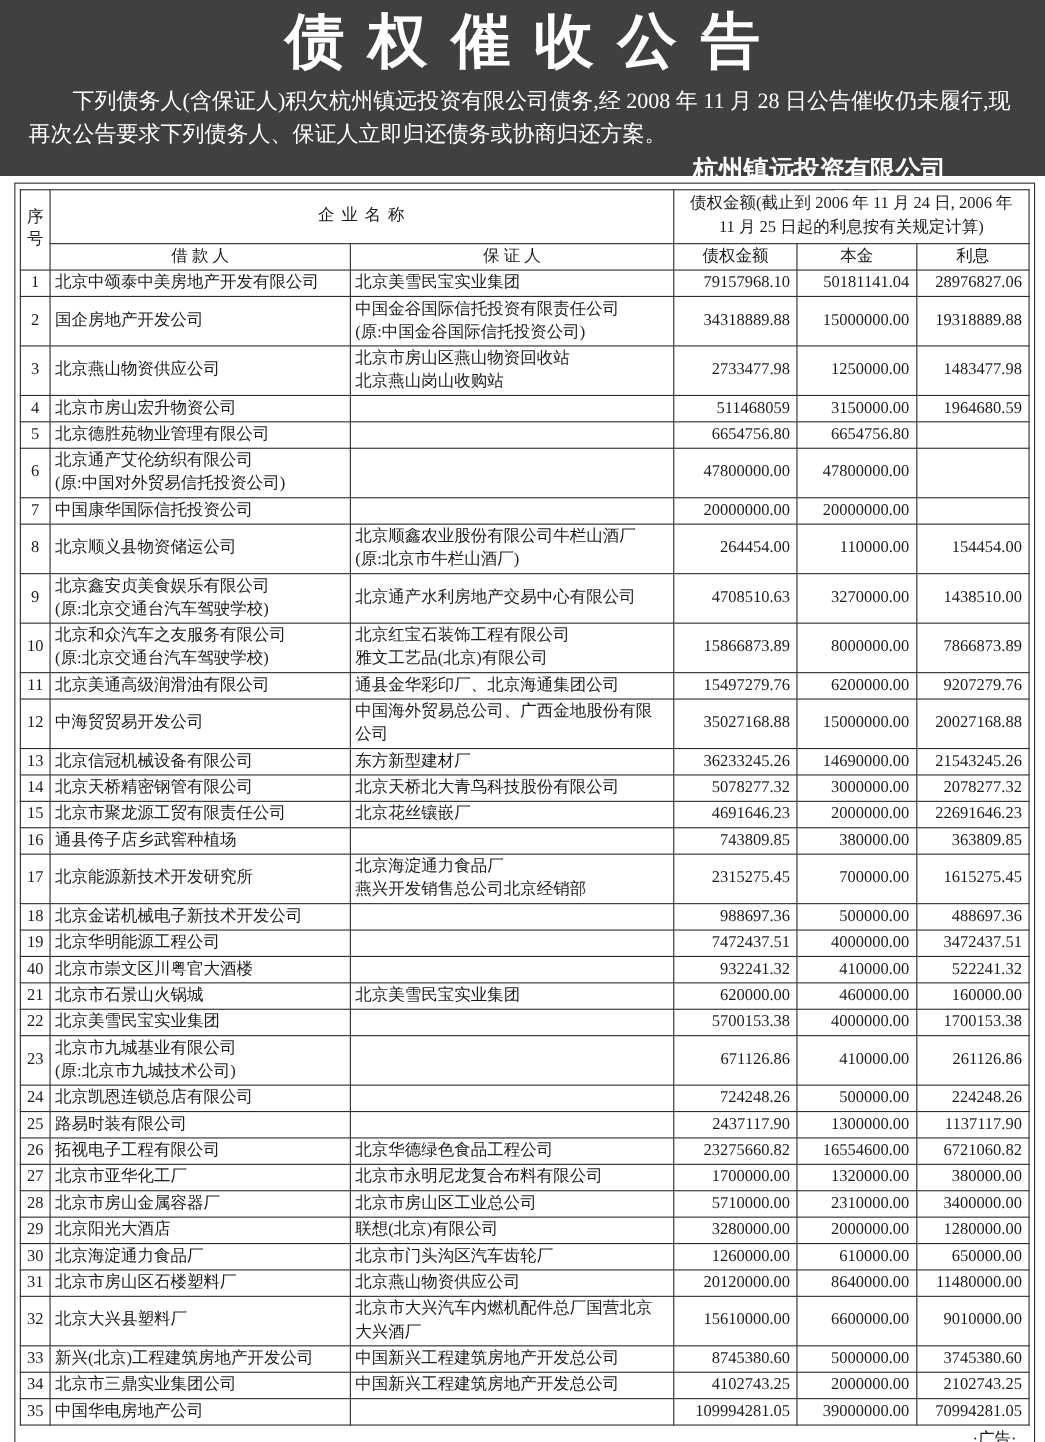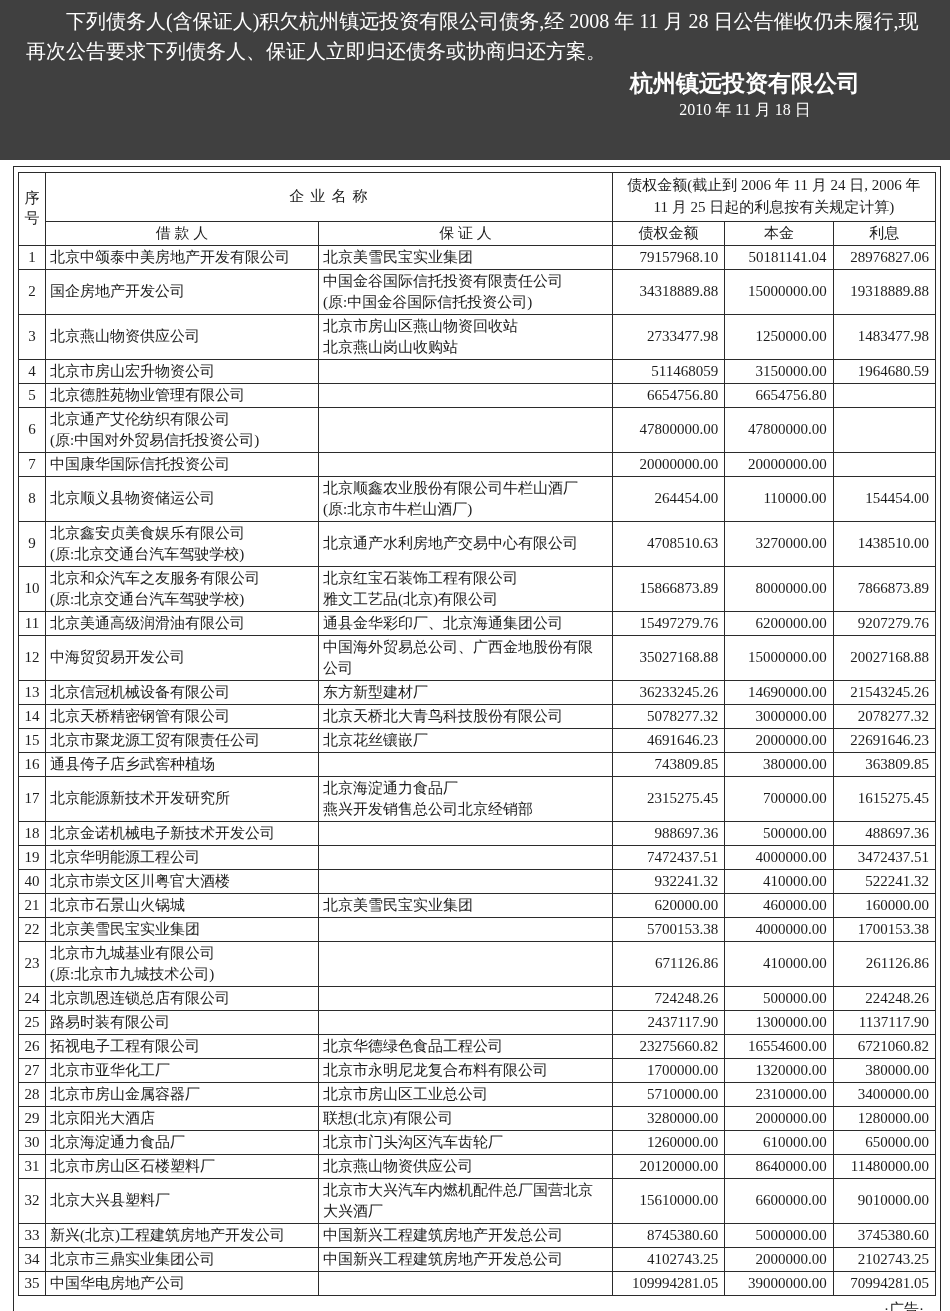--- a/index.html
+++ b/index.html
@@ -48,20 +48,21 @@
   td.num{text-align:right;padding-right:6px;white-space:nowrap;}
   
   .ad-label-row{text-align:right;padding:3px 12px 4px 0;font-size:15px;line-height:1.4;}
 </style>
 </head>
 <body>
 
 <div class="page">
 
   <div class="banner" style="background: rgb(64, 64, 64); color: rgb(255, 255, 255);">
+    <div class="banner-title">债权催收公告</div>
     <div class="banner-notice">下列债务人(含保证人)积欠杭州镇远投资有限公司债务,经 2008 年 11 月 28 日公告催收仍未履行,现再次公告要求下列债务人、保证人立即归还债务或协商归还方案。</div>
     <div class="banner-sign-wrap">
       <div class="banner-sign">
         <div class="banner-signer">杭州镇远投资有限公司</div>
         <div class="banner-date">2010 年 11 月 18 日</div>
       </div>
     </div>
   </div>
 
   <div class="ad-frame">

